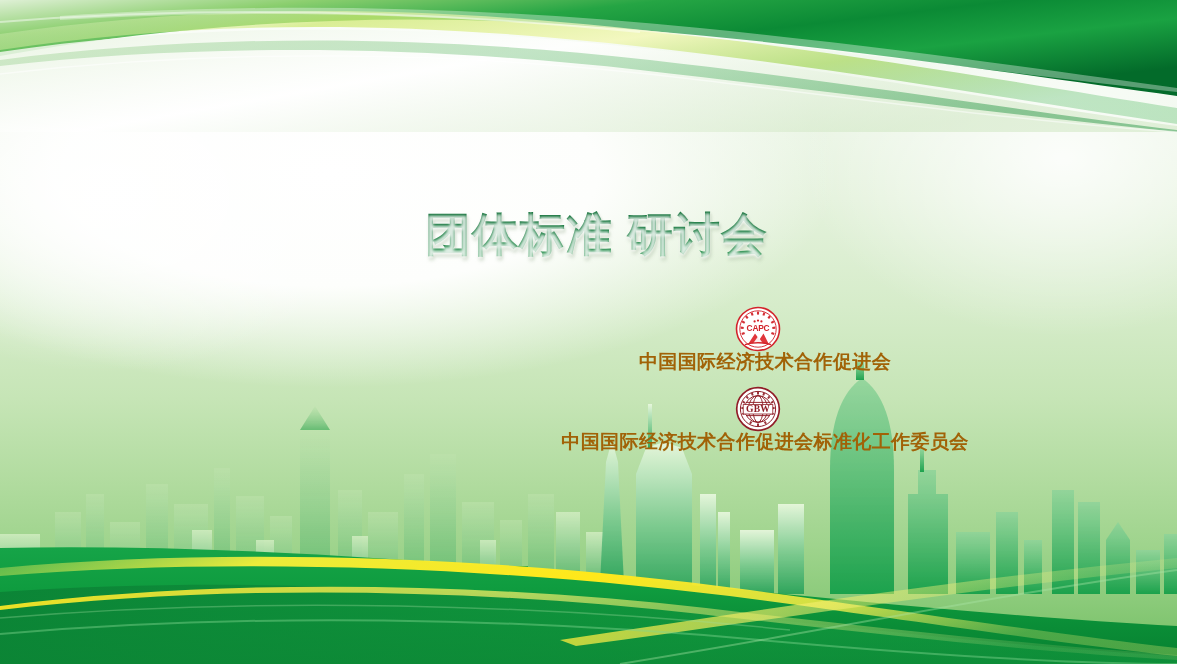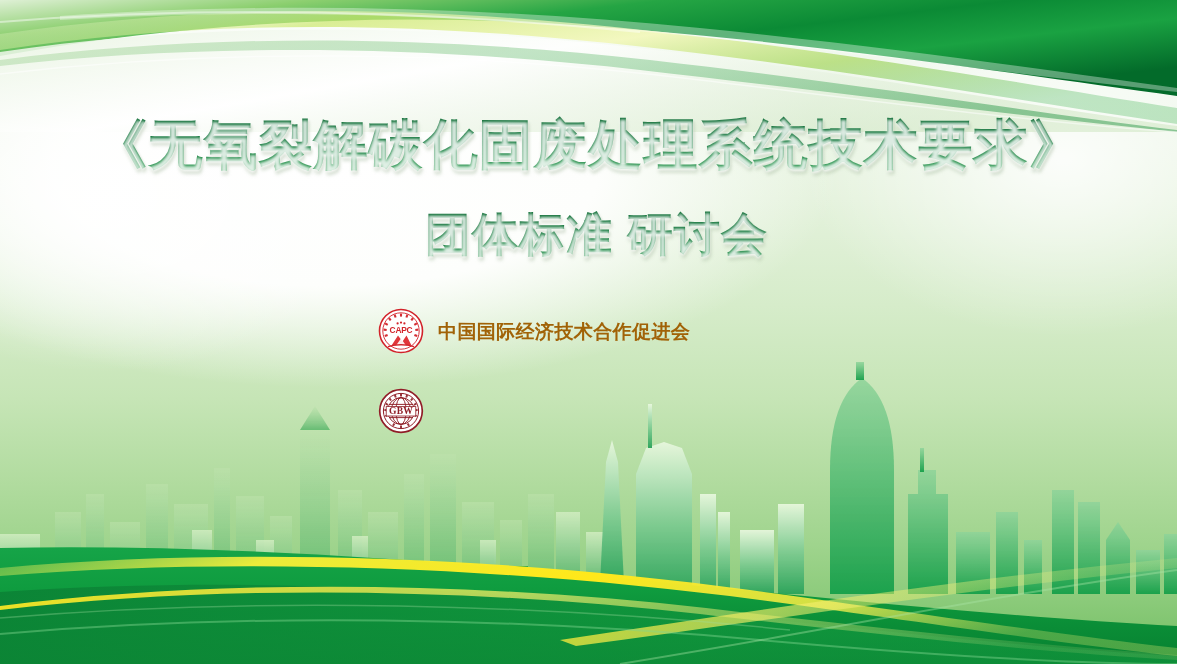--- a/index.html
+++ b/index.html
@@ -103,20 +103,21 @@
   .org-list{
     position:absolute;
     left:378px;
     top:306px;
     width:760px;
   }
   .org-row{
     display:flex;
     align-items:center;
     height:50px;
+    flex-direction:column;
   }
   .org-row + .org-row{margin-top:30px;align-items:center;}
   .org-logo{
     width:46px;height:46px;flex:0 0 46px;
     border-radius:50%;
     position:relative;
   }
   .org-logo svg{display:block;width:46px;height:46px;}
   .org-label{
     margin-left:14px;
@@ -322,21 +323,20 @@
       <path d="M560,126 C760,96 950,66 1177,44 L1177,54 C960,76 770,106 576,132 Z" fill="url(#rbY2)" opacity="0.9"></path>
 
       <path d="M0,120 C250,98 520,104 760,126 C940,142 1070,150 1177,150" stroke="#7fd48e" stroke-opacity="0.45" stroke-width="2" fill="none"></path>
       <path d="M0,104 C260,82 540,90 790,116" stroke="#9ede9f" stroke-opacity="0.35" stroke-width="1.5" fill="none"></path>
       <path d="M620,150 C820,118 1000,80 1177,56" stroke="#a9e6a8" stroke-opacity="0.4" stroke-width="2" fill="none"></path>
     </svg>
   </div>
 
   <div class="content">
 
-    <div class="title-main">《无氧裂解碳化固废处理系统技术要求》</div>
 
     <div class="title-sub">团体标准  研讨会</div>
 
     <div class="org-list">
 
       <div class="org-row">
         <div class="org-logo">
           <svg viewBox="0 0 46 46" xmlns="http://www.w3.org/2000/svg">
             <circle cx="23" cy="23" r="22" fill="#ffffff"></circle>
             <circle cx="23" cy="23" r="21.5" fill="none" stroke="#d2232a" stroke-width="1.6"></circle>
@@ -403,17 +403,18 @@
               <line x1="9.6" y1="23" x2="36.4" y2="23"></line>
               <path d="M11.1 16.4 H34.9"></path>
               <path d="M11.1 29.6 H34.9"></path>
             </g>
 
             <rect x="8.2" y="18.6" width="29.6" height="9.4" fill="#ffffff"></rect>
             <rect x="8.2" y="18.6" width="29.6" height="9.4" fill="none" stroke="#8f1d26" stroke-width="0.8"></rect>
             <text x="23" y="26.2" text-anchor="middle" font-family="Liberation Serif, serif" font-size="9.6" font-weight="bold" fill="#8f1d26" letter-spacing="0.2">GBW</text>
           </svg>
         </div>
+        <div class="org-label">中国国际经济技术合作促进会标准化工作委员会</div>
       </div>
 
     </div>
   </div>
 </div>
 
 </body></html>

